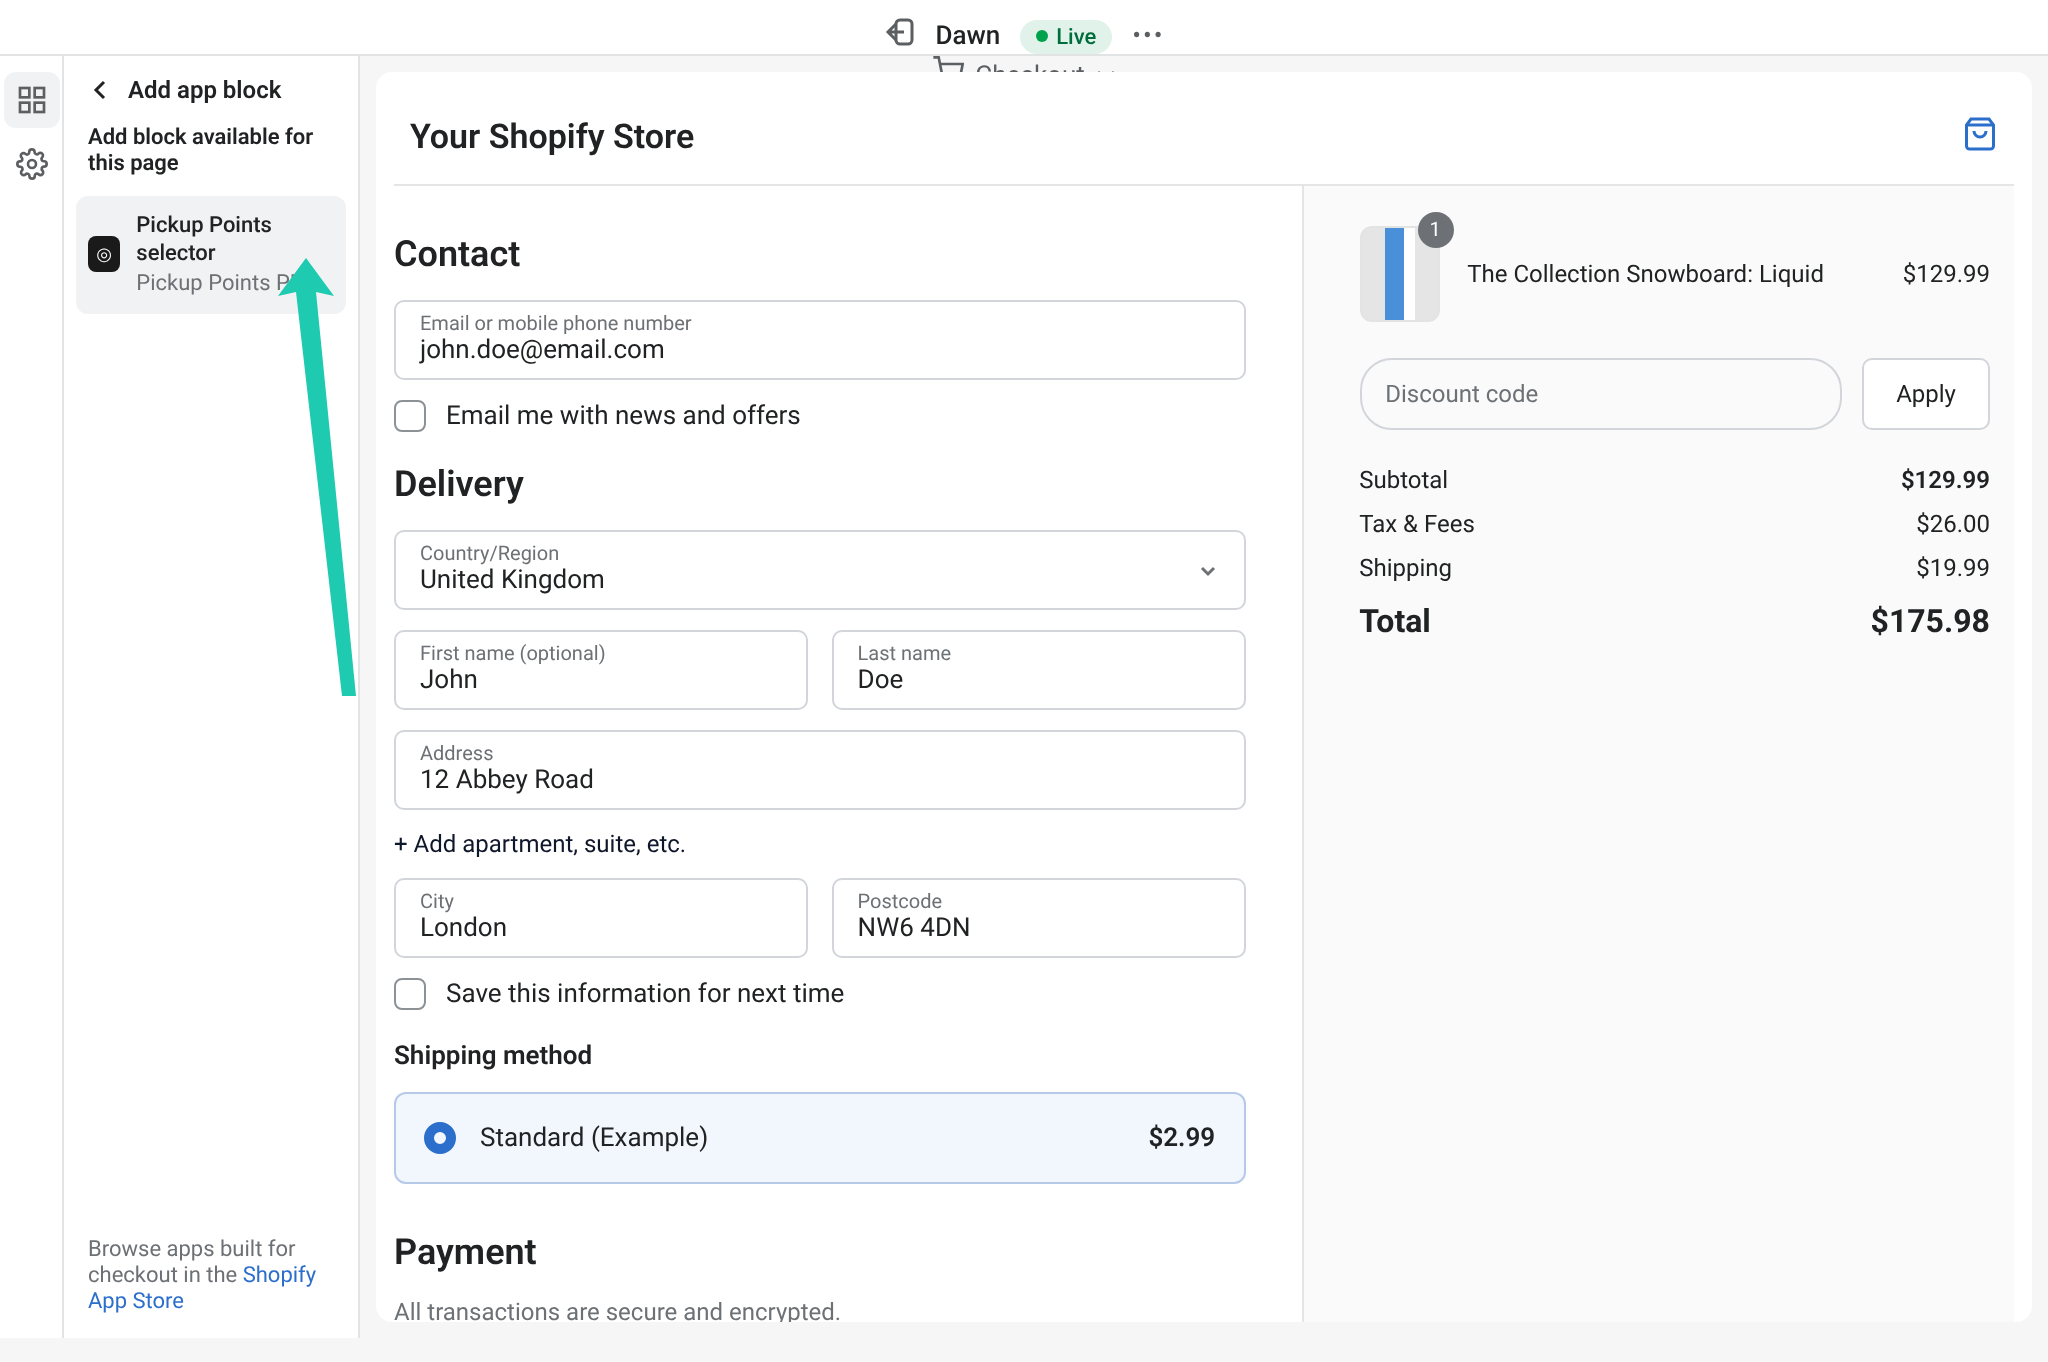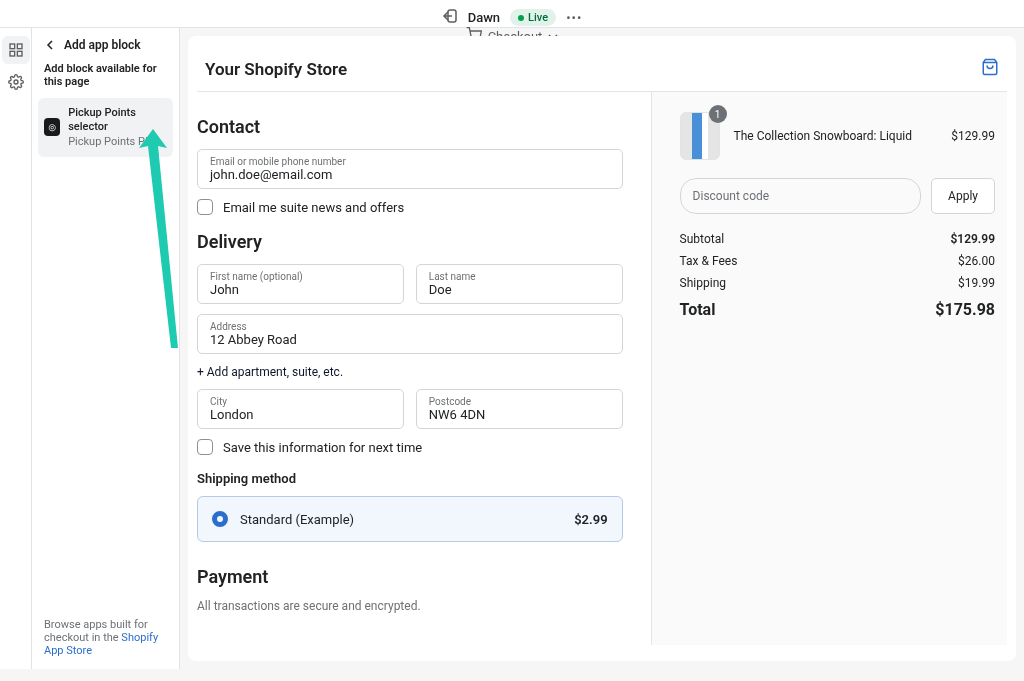--- a/index.html
+++ b/index.html
@@ -220,25 +220,34 @@
         <div class="checkout-body">
           <div class="form-col">
             
             <div class="sect-title">Contact</div>
             <div class="field">
               <span class="lbl">Email or mobile phone number</span>
               <span class="val">john.doe@email.com</span>
             </div>
             <div class="check-row">
               <span class="check-box"></span>
-              <span>Email me suite news and offers</span>
+              <span>Email me with news and offers</span>
             </div>
 
             
             <div class="sect-title">Delivery</div>
+            <div class="field select">
+              <span>
+                <span class="lbl">Country/Region</span>
+                <span class="val">United Kingdom</span>
+              </span>
+              <svg width="12" height="12" viewBox="0 0 12 12">
+                  <path d="M3 5l3 3 3-3" fill="none" stroke="#6d7175" stroke-width="1.5"></path>
+                </svg>
+            </div>
             <div class="row2">
               <div class="field">
                 <span class="lbl">First name (optional)</span>
                 <span class="val">John</span>
               </div>
               <div class="field">
                 <span class="lbl">Last name</span>
                 <span class="val">Doe</span>
               </div>
             </div>

